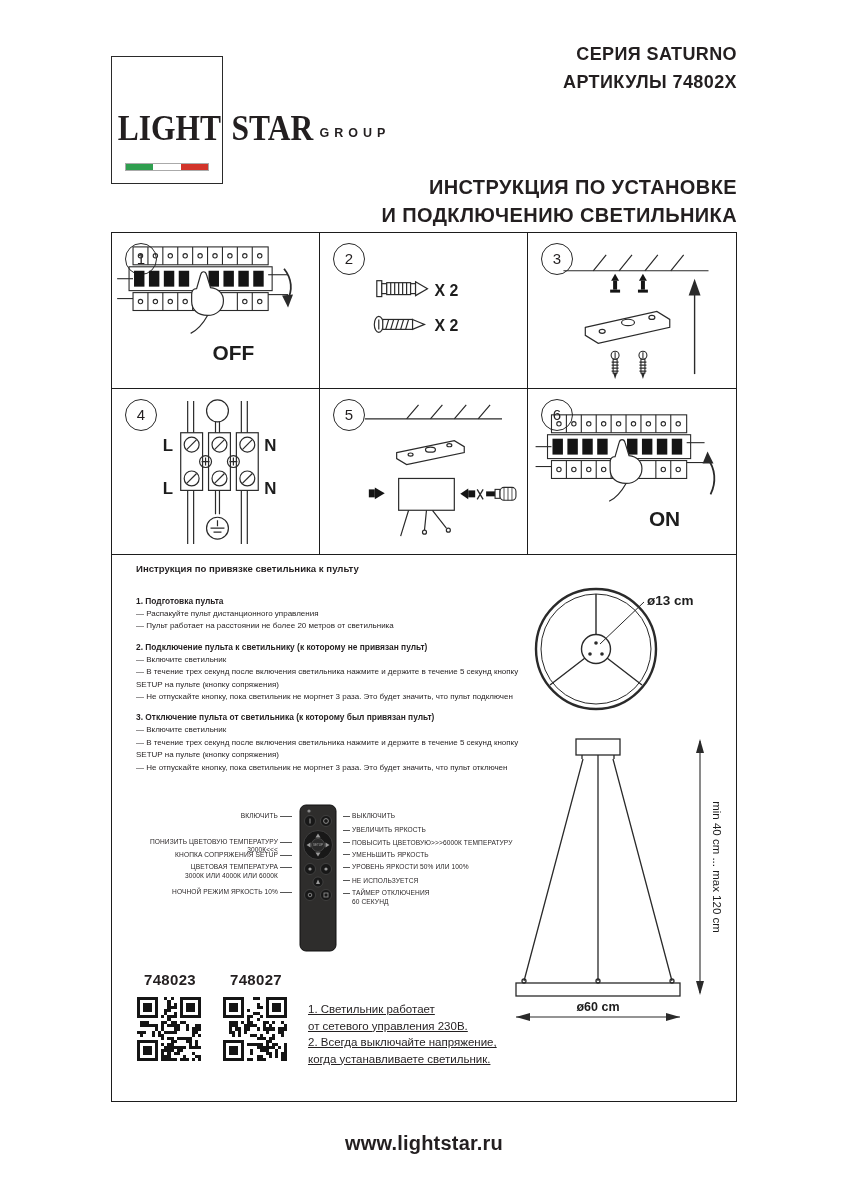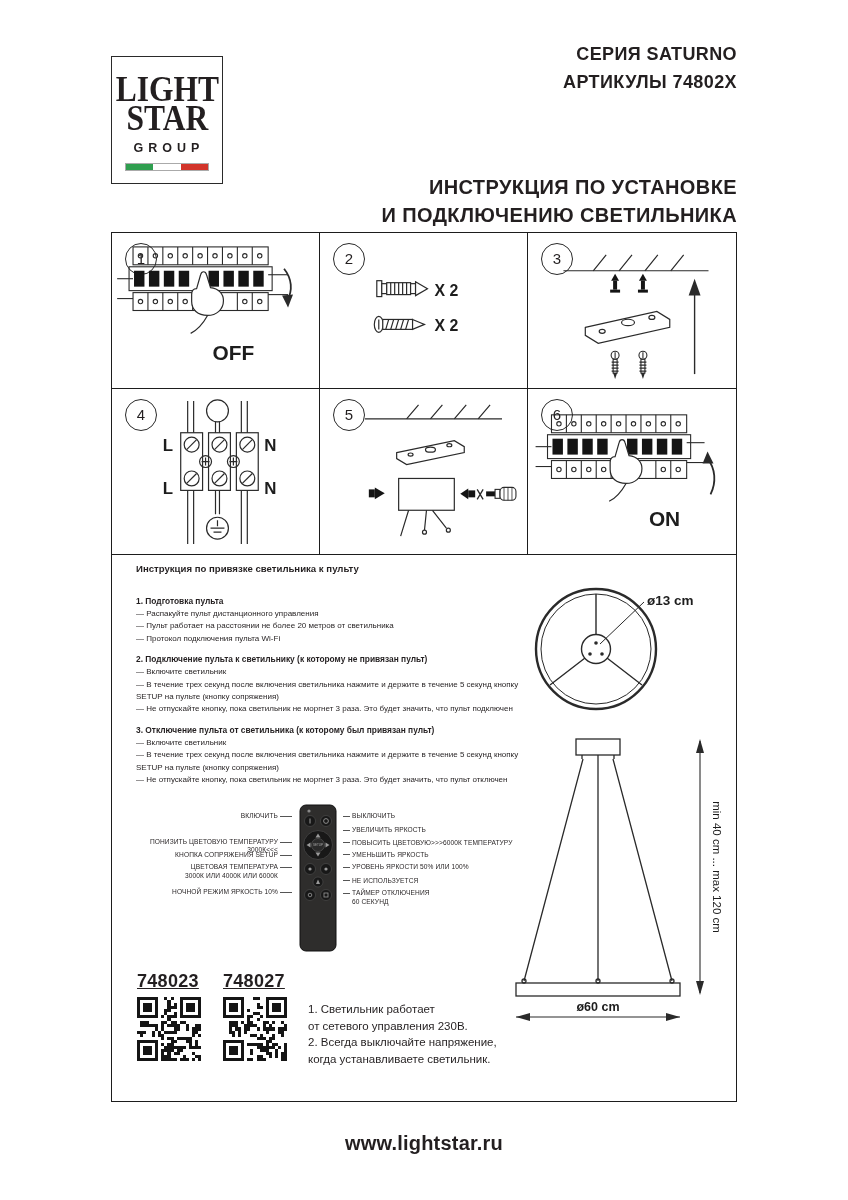--- a/index.html
+++ b/index.html
@@ -2,21 +2,21 @@
 <html><head>
 <meta charset="utf-8">
 <style>
   html,body{margin:0;padding:0;background:#fff;}
   .sheet{position:relative;width:848px;height:1200px;background:#fff;overflow:hidden;
          font-family:"Liberation Sans",sans-serif;color:#231f20;}
   .abs{position:absolute;}
 
   
   .logo-box{left:111px;top:56px;width:112px;height:128px;border:1.5px solid #2a2a2a;box-sizing:border-box;}
-  .logo-inner{position:absolute;inset:0;display:flex;flex-direction:column;align-items:center;padding-top:18px;}
+  .logo-inner{position:absolute;inset:0;display:flex;flex-direction:row;align-items:center;padding-top:18px;}
   .logo-word{font-family:"Liberation Serif",serif;font-weight:bold;font-size:35px;line-height:0.84;
              transform:scaleX(0.9);letter-spacing:0;}
   .logo-group{margin-top:7px;font-size:12.5px;font-weight:bold;letter-spacing:5px;transform:translateX(2px);}
   .flag{position:absolute;left:13px;right:13px;bottom:12px;height:8px;display:flex;border:0.5px solid #aaa;box-sizing:border-box;}
   .flag div{flex:1;}
   .hdr-series{right:111px;top:44px;font-size:18px;font-weight:bold;text-align:right;letter-spacing:0.4px;}
   .hdr-articles{right:111px;top:72px;font-size:18px;font-weight:bold;text-align:center;letter-spacing:0.4px;}
   .hdr-title{right:111px;top:128px;font-size:20px;font-weight:bold;text-align:right;line-height:28px;letter-spacing:0.4px;margin-top:45px;}
 
   
@@ -42,25 +42,25 @@
   .lab.l{width:150px;left:2px;text-align:right;}
   .lab.r{width:176px;left:226px;text-align:left;}
   .lead{position:absolute;height:1px;background:#555;}
   .remote-svg{position:absolute;left:168px;top:0;width:48px;height:150px;}
 
   
   .topview{left:404px;top:6px;width:200px;height:168px;}
   .pendant{left:392px;top:176px;width:222px;height:300px;}
 
   
-  .code{top:416px;width:66px;text-align:left;font-size:18px;font-weight:600;letter-spacing:0.3px;text-decoration:underline;}
+  .code{top:416px;width:66px;text-align:center;font-size:15px;font-weight:600;letter-spacing:0.3px;}
   .code1{left:25px;} .code2{left:111px;}
   .qr{width:64px;height:64px;top:442px;}
   .qr1{left:25px;} .qr2{left:111px;}
-  .notes{left:196px;top:446px;font-size:11.5px;line-height:16.5px;}
+  .notes{left:196px;top:446px;font-size:11.5px;line-height:16.5px;text-decoration:underline;}
 
   .footer{left:0;top:1132px;width:100%;text-align:center;font-size:20px;font-weight:bold;letter-spacing:0.2px;}
 </style>
 </head>
 <body>
 
 <div class="sheet">
 
   <div class="abs logo-box">
     <div class="logo-inner">
@@ -310,21 +310,20 @@
     </div>
 
     <div class="bottom">
 
       <div class="abs pairing">
         <div class="pairing-title">Инструкция по привязке светильника к пульту</div>
 
         <div class="sec-h">1. Подготовка пульта</div>
         <div class="item">— Распакуйте пульт дистанционного управления</div>
         <div class="item">— Пульт работает на расстоянии не более 20 метров от светильника</div>
-        <div class="item">— Протокол подключения пульта Wi-Fi</div>
 
         <div class="sec-h">2. Подключение пульта к светильнику (к которому не привязан пульт)</div>
         <div class="item">— Включите светильник</div>
         <div class="item">— В течение трех секунд после включения светильника нажмите и держите в течение 5 секунд кнопку SETUP на пульте (кнопку сопряжения)</div>
         <div class="item">— Не отпускайте кнопку, пока светильник не моргнет 3 раза. Это будет значить, что пульт подключен</div>
 
         <div class="sec-h">3. Отключение пульта от светильника (к которому был привязан пульт)</div>
         <div class="item">— Включите светильник</div>
         <div class="item">— В течение трех секунд после включения светильника нажмите и держите в течение 5 секунд кнопку SETUP на пульте (кнопку сопряжения)</div>
         <div class="item">— Не отпускайте кнопку, пока светильник не моргнет 3 раза. Это будет значить, что пульт отключен</div>

